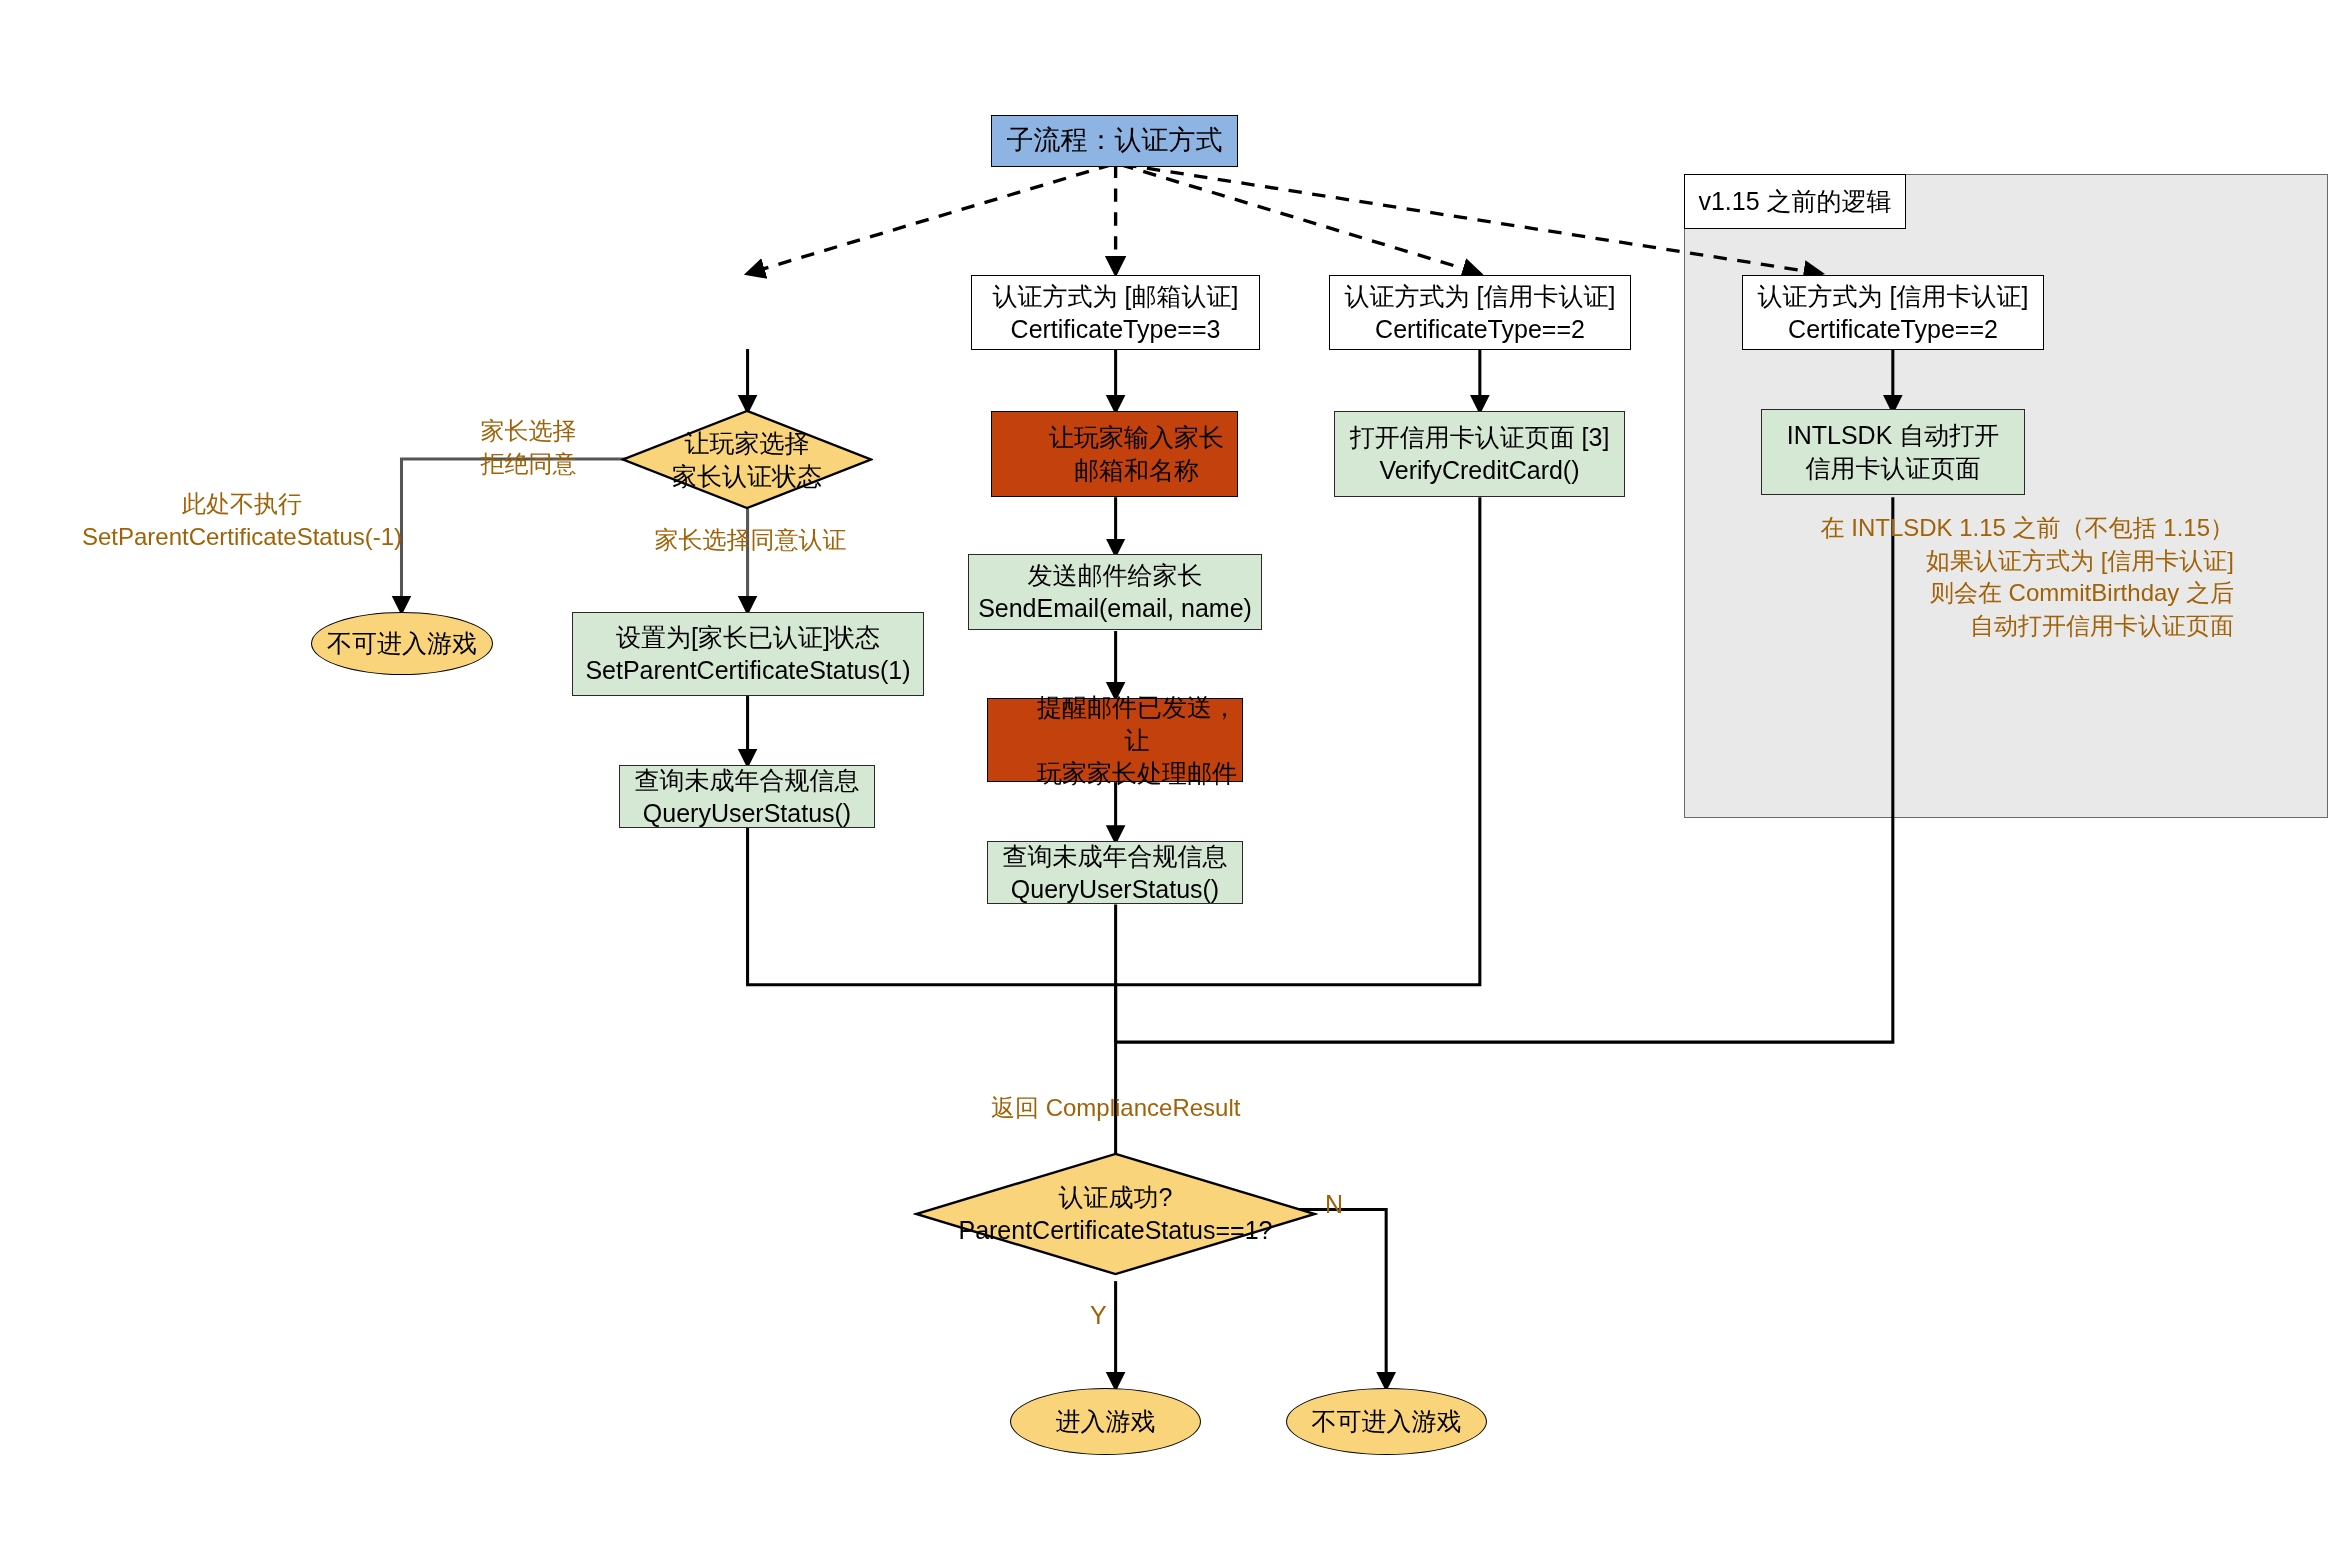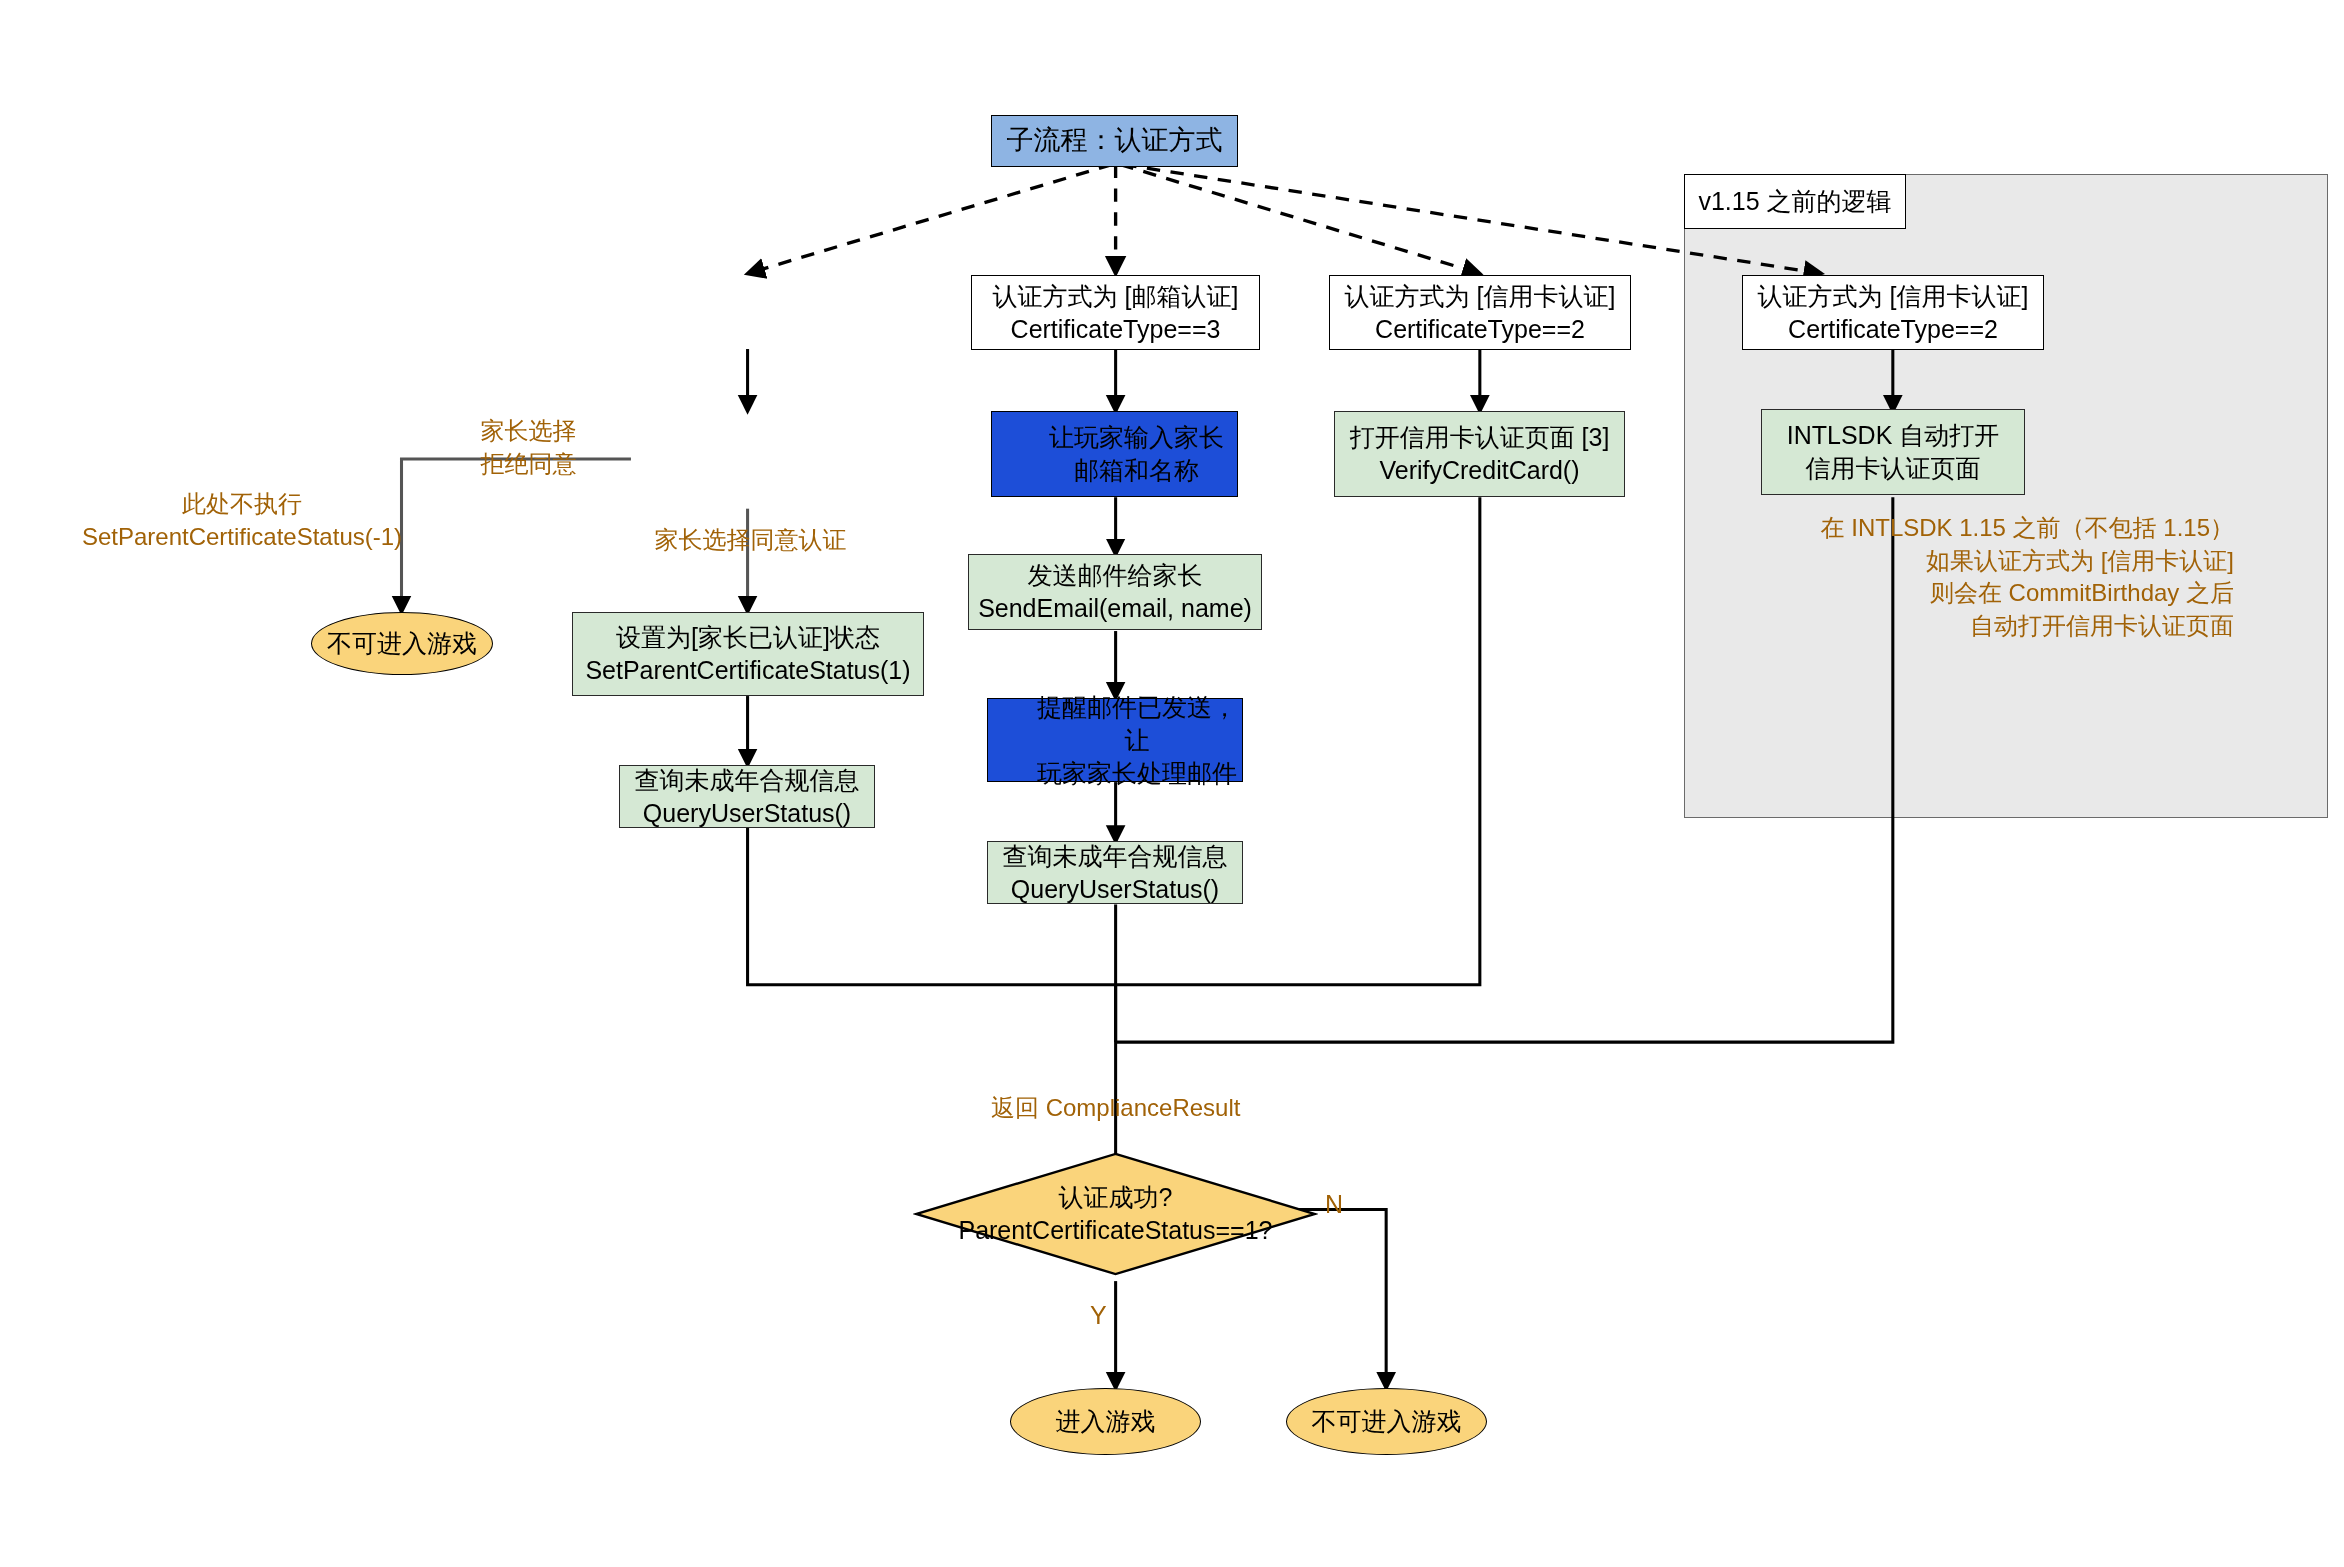--- a/index.html
+++ b/index.html
@@ -33,21 +33,21 @@
     white-space:pre-line;
   }
   
   .rect{
     border:1.9px solid #000000;
     background:#ffffff;
     text-align:center;
   }
   .rect.blue{ background:#8EB4E3; }
   .rect.green{ background:#D5E8D4; border-color:#2a2a2a; }
-  .rect.yellow{ background:#1d4ed8; border-color:#000000;padding-left:44px; }
+  .rect.yellow{ background:#c2410c; border-color:#000000;padding-left:44px; }
   .rect.plainwhite{ background:#ffffff; }
   .ellipse{
     border:1.9px solid #000000;
     background:#FAD47B;
     border-radius:50%;
   }
   .diamond-wrap{
     position:absolute;
   }
   .diamond-wrap svg{ position:absolute; left:0; top:0; }
@@ -156,20 +156,27 @@
 
   <div class="node rect plainwhite fs26" style="left:971px; top:275px; width:289px; height:75px;">认证方式为 [邮箱认证]
 CertificateType==3</div>
 
   <div class="node rect plainwhite fs26" style="left:1329px; top:275px; width:302px; height:75px;">认证方式为 [信用卡认证]
 CertificateType==2</div>
 
   <div class="node rect plainwhite fs26" style="left:1742px; top:275px; width:302px; height:75px;">认证方式为 [信用卡认证]
 CertificateType==2</div>
 
+  <div class="diamond-wrap" style="left:621px; top:409px; width:252px; height:101px;">
+    <svg width="252" height="101" viewBox="0 0 264 106" xmlns="http://www.w3.org/2000/svg">
+      <polygon points="132,2 262,53 132,104 2,53" fill="#FAD47B" stroke="#000000" stroke-width="2.5"></polygon>
+    </svg>
+    <div class="diamond-label fs26">让玩家选择
+家长认证状态</div>
+  </div>
 
   <div class="label center fs25" style="left:428px; top:415px; width:201px;">家长选择
 拒绝同意</div>
 
   <div class="label center fs25" style="left:631px; top:524px; width:239px;">家长选择同意认证</div>
 
   <div class="label center fs25" style="left:46px; top:488px; width:392px;">此处不执行
 SetParentCertificateStatus(-1)</div>
 
   <div class="node ellipse fs26" style="left:311px; top:612px; width:182px; height:63px;">不可进入游戏</div>

